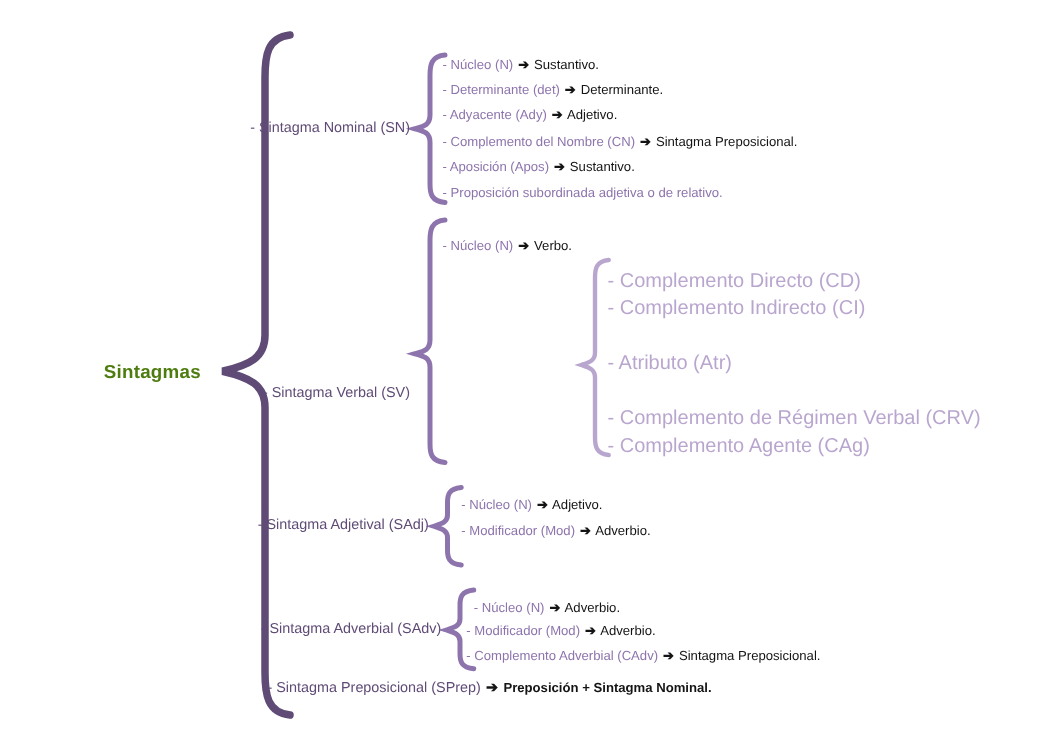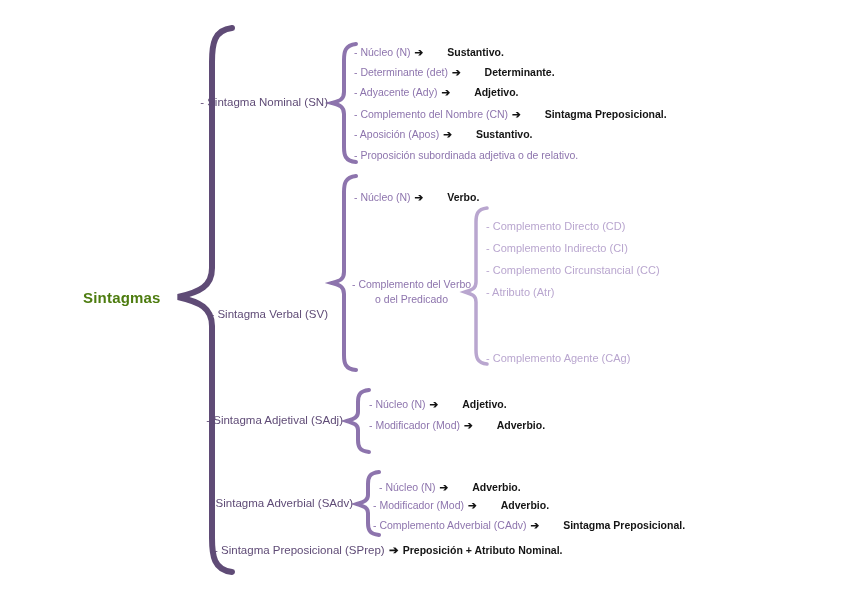--- a/index.html
+++ b/index.html
@@ -58,36 +58,35 @@
   .lvl2 .lbl {
     color: #8d74ad;
   }
   .lvl2 .arrow {
     color: #141414;
     font-weight: bold;
     padding: 0 1px;
   }
   .lvl2 .tgt {
     color: #141414;
-    font-weight: bold;
-    margin-left: 20px;
+    font-weight: normal;
   }
 
   
   .lvl2-multi {
     font-size: 10.5px;
     color: #8d74ad;
     text-align: center;
     transform: translateY(-50%);
     line-height: 1.45;
   }
 
   
   .lvl3 {
-    font-size: 11px;
+    font-size: 16px;
     color: #b9a6cf;
     transform: translateY(-50%);
   }
 
   
   .lvl1-inline {
     font-size: 11.5px;
     transform: translateY(-50%);
   }
   .lvl1-inline .lbl { color: #5f4b76; margin-top: 32px; }
@@ -184,29 +183,25 @@
   </div>
 
   <div class="node lvl1" style="right:520px; top:283px;margin-top:32px;">- Sintagma Verbal (SV)</div>
 
   <div class="node lvl2" style="left:354px; top:197px;">
     <span class="lbl">- Núcleo (N)</span>
     <span class="arrow">➔</span>
     <span class="tgt">Verbo.</span>
   </div>
 
-  <div class="node lvl2-multi" style="left:352px; top:292px;">
-    <div>- Complemento del Verbo</div>
-    <div>o del Predicado</div>
-  </div>
 
   <div class="node lvl3" style="left:486px; top:226px;">- Complemento Directo (CD)</div>
   <div class="node lvl3" style="left:486px; top:248px;">- Complemento Indirecto (CI)</div>
-  <div class="node lvl3" style="left:486px; top:270px;">- Complemento Circunstancial (CC)</div>
   <div class="node lvl3" style="left:486px; top:292px;">- Atributo (Atr)</div>
+  <div class="node lvl3" style="left:486px; top:336px;">- Complemento de Régimen Verbal (CRV)</div>
   <div class="node lvl3" style="left:486px; top:358px;">- Complemento Agente (CAg)</div>
 
   <div class="node lvl1" style="right:505px; top:421px;">- Sintagma Adjetival (SAdj)</div>
 
   <div class="node lvl2" style="left:369px; top:404px;">
     <span class="lbl">- Núcleo (N)</span>
     <span class="arrow">➔</span>
     <span class="tgt">Adjetivo.</span>
   </div>
   <div class="node lvl2" style="left:369px; top:425px;">
@@ -229,16 +224,16 @@
   </div>
   <div class="node lvl2" style="left:373px; top:525px;">
     <span class="lbl">- Complemento Adverbial (CAdv)</span>
     <span class="arrow">➔</span>
     <span class="tgt">Sintagma Preposicional.</span>
   </div>
 
   <div class="node lvl1-inline" style="left:214px; top:551px;">
     <span class="lbl">- Sintagma Preposicional (SPrep)</span>
     <span class="arrow">➔</span>
-    <span class="tgt">Preposición + Atributo Nominal.</span>
+    <span class="tgt">Preposición + Sintagma Nominal.</span>
   </div>
 
 </div>
 
 </body></html>

